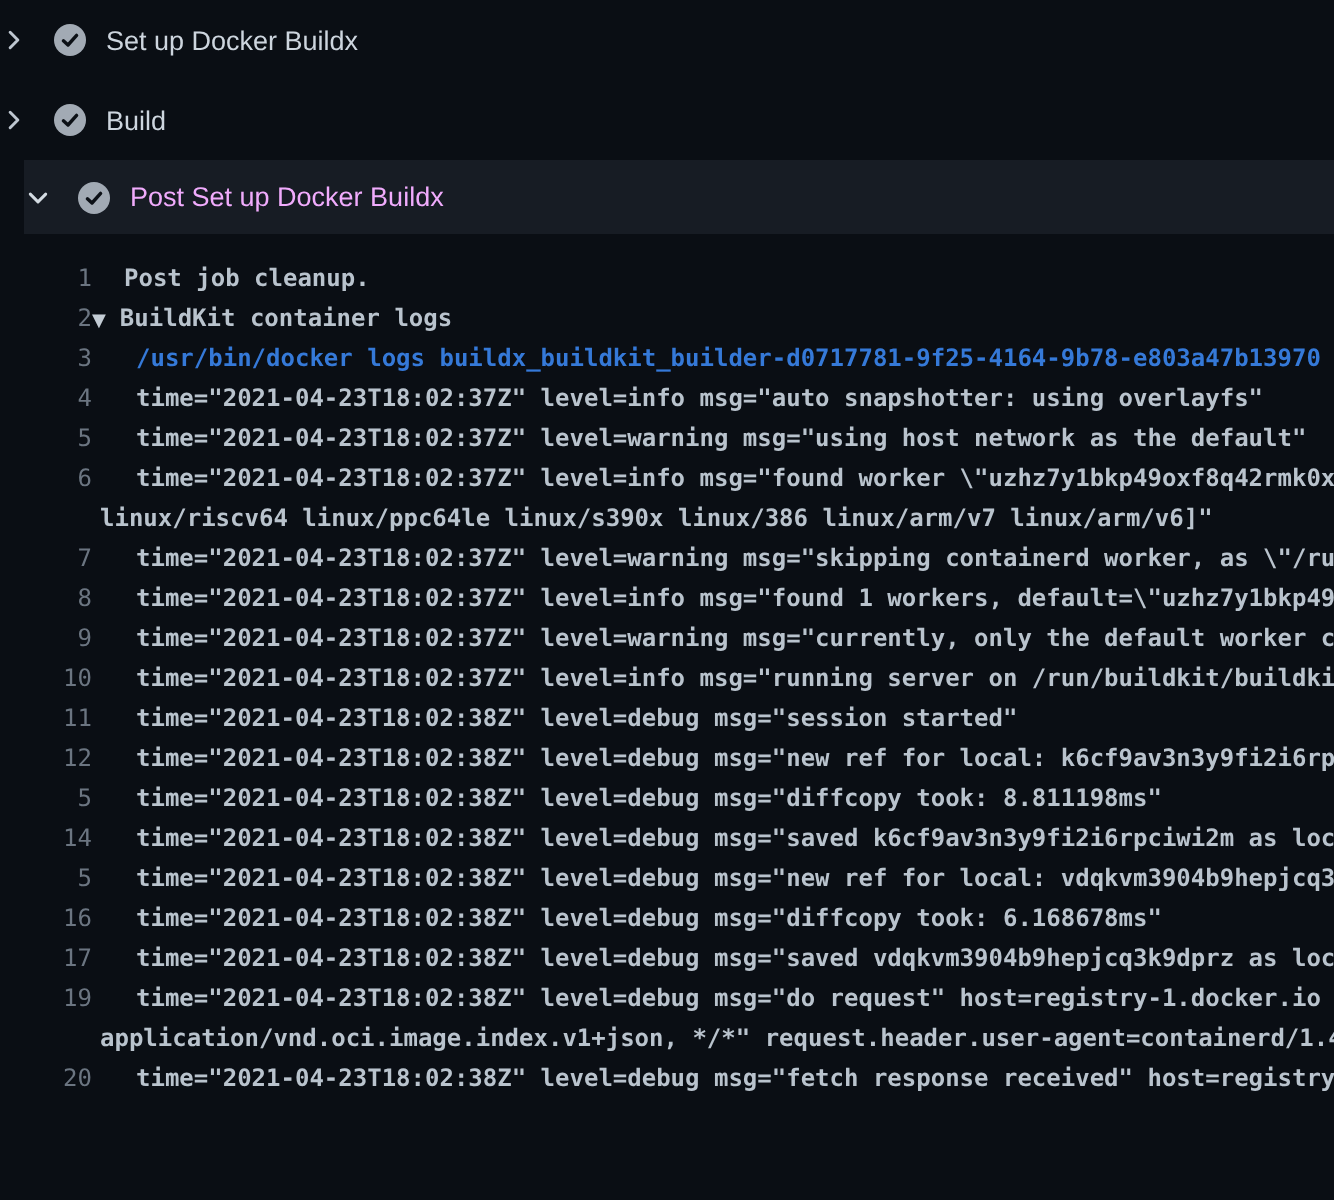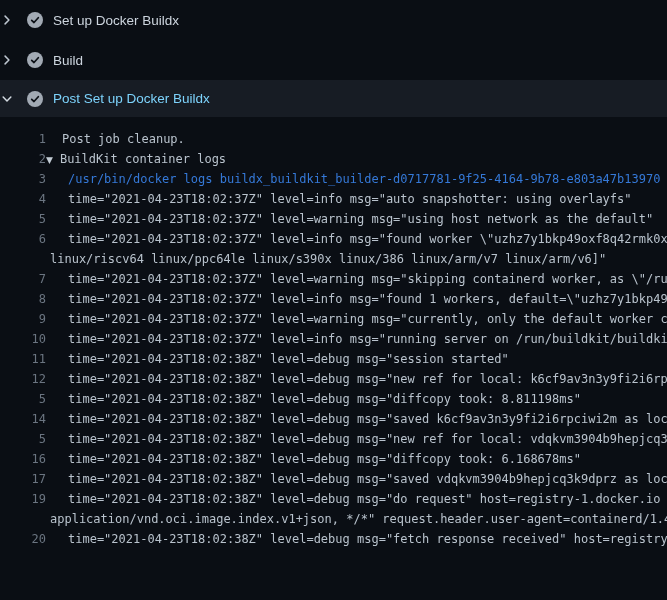--- a/index.html
+++ b/index.html
@@ -15,21 +15,22 @@
     height: 40px;
     display: flex;
     align-items: center;
     cursor: pointer;
     color: #cdd5de;
     font-size: 13.5px;
   }
   .step.expanded {
     height: 37px;
     background: #171c24;
-    color: #7dd3fc;
+    color: #f0abfc;
+    margin-left: 12px;
   }
   .step .chev {
     width: 14px; height: 14px;
     flex: none;
     display: flex; align-items: center; justify-content: center;
   }
   .step .check {
     width: 16px; height: 16px;
     flex: none;
     margin-left: 13px;
@@ -52,21 +53,21 @@
     white-space: pre;
     overflow: hidden;
   }
   .lnum {
     width: 46px;
     flex: none;
     text-align: right;
     color: #6b7581;
     cursor: pointer;
   }
-  .ltext { flex: none; white-space: pre; }
+  .ltext { flex: none; white-space: pre; font-weight: bold; }
   .ind-base  { margin-left: 16px; }
   .ind-group { cursor: pointer; }
   .ind-inner { margin-left: 22px; }
   .ind-wrap  { margin-left: 4px; text-align: center; }
   .blue { color: #3579d8; }
   .tri {
     font-size: 9px;
     margin-right: 7px;
     color: #c3ccd5;
     font-family: "DejaVu Sans", sans-serif;

